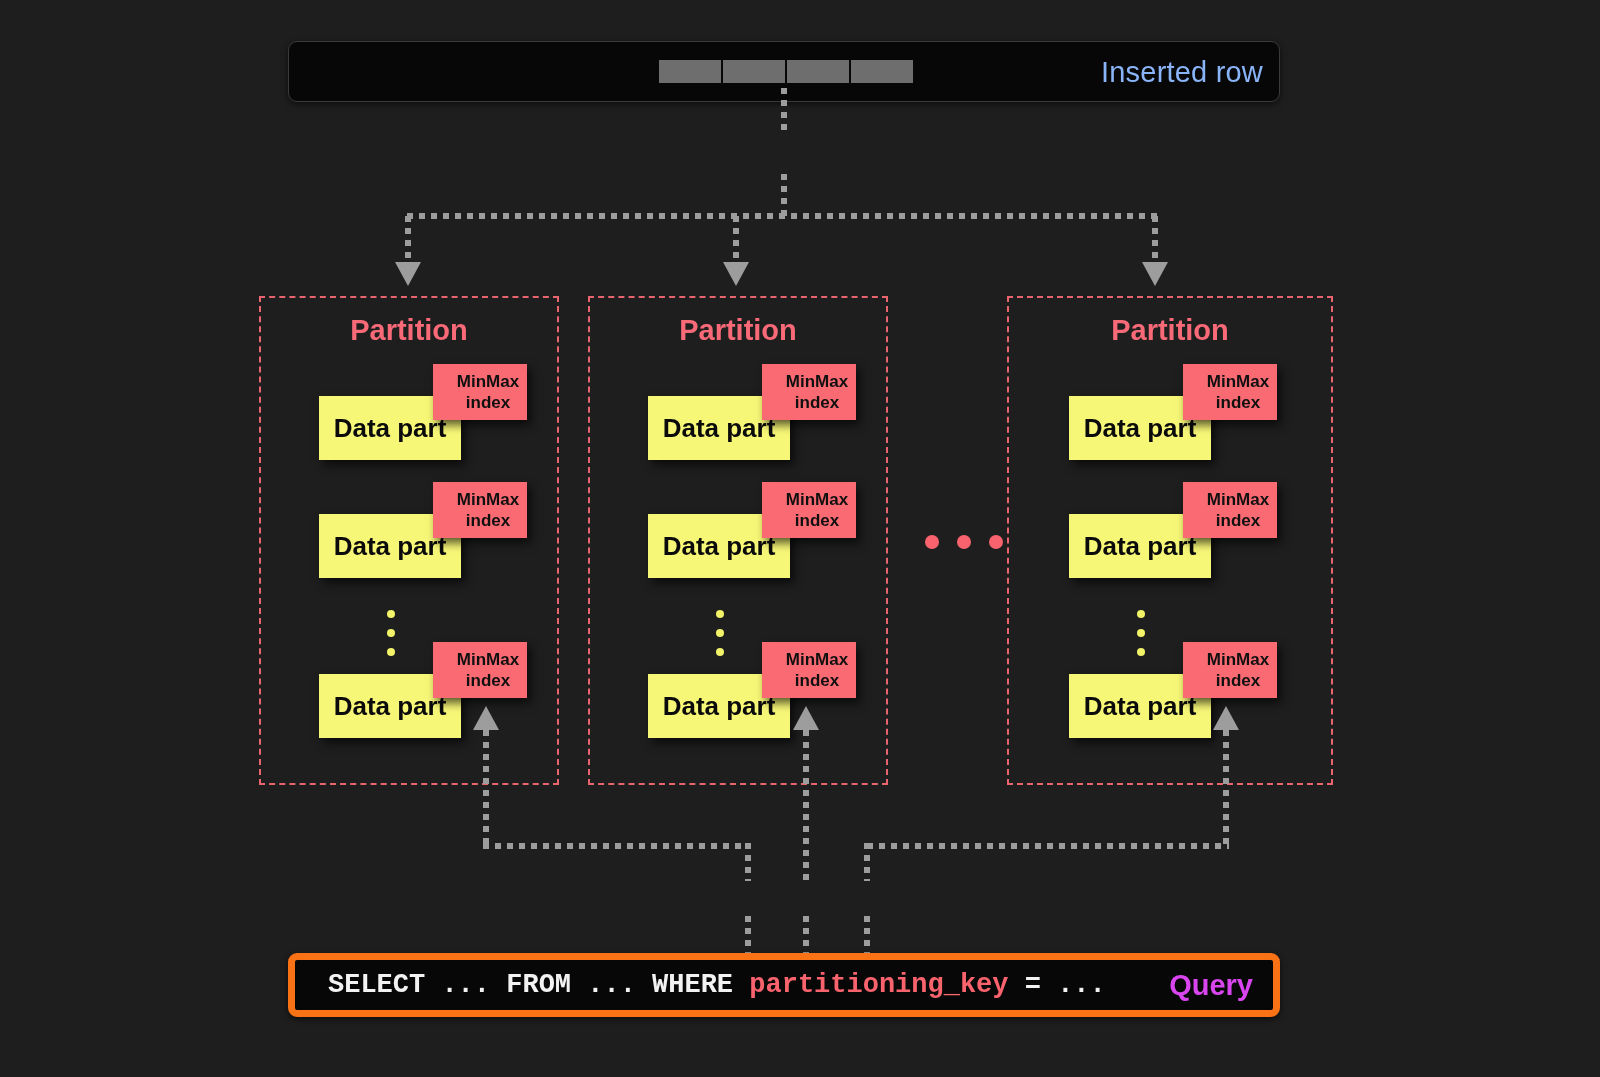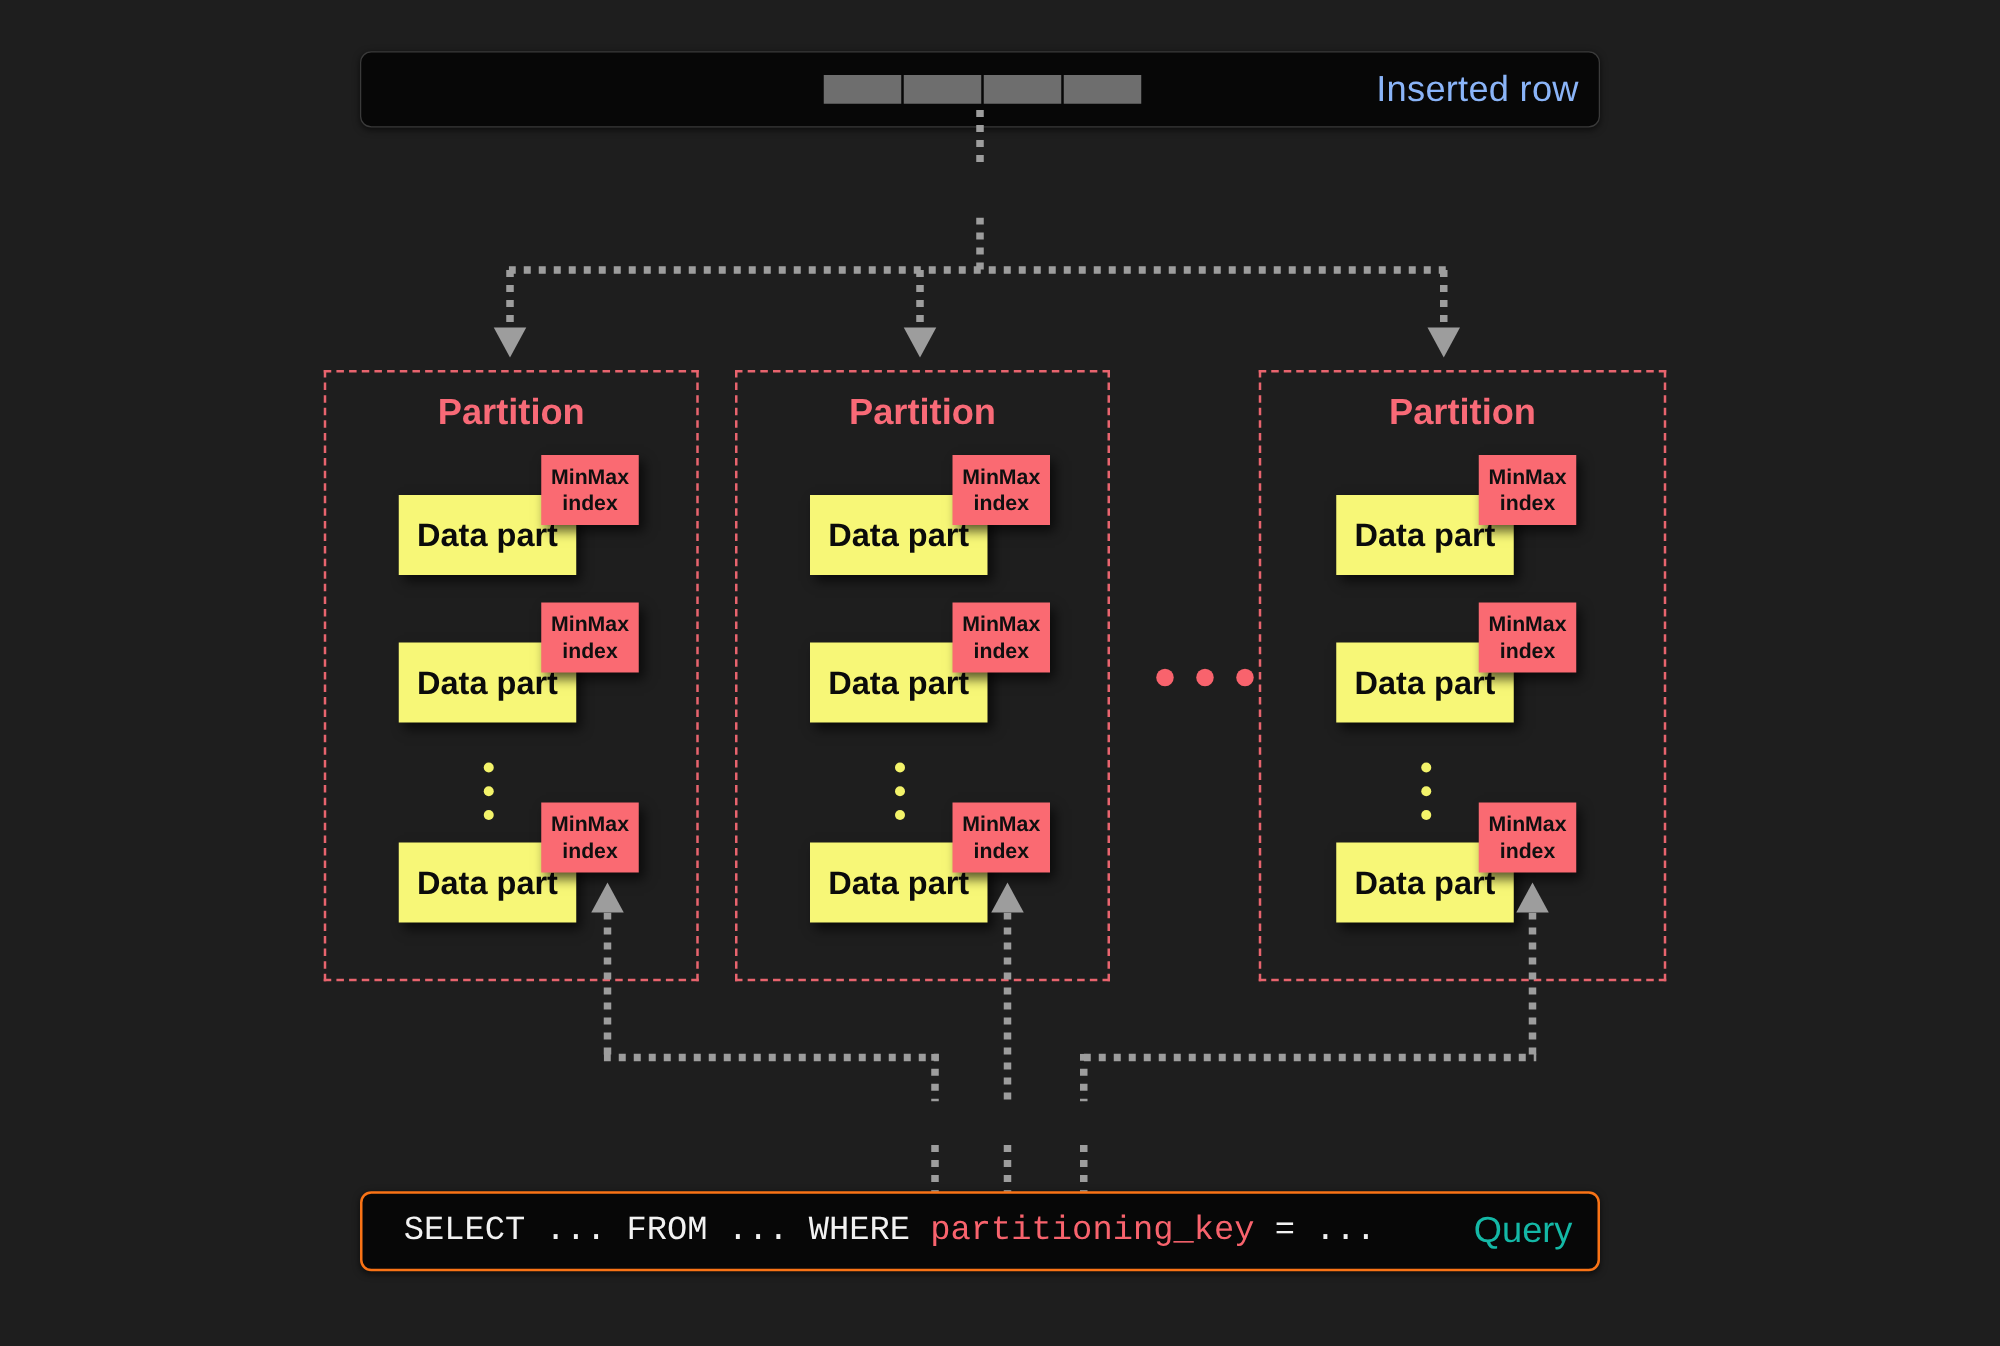--- a/index.html
+++ b/index.html
@@ -148,20 +148,21 @@
     height: 56px;
     background: #fa6a72;
     color: #101010;
     font-size: 17px;
     line-height: 21px;
     text-align: center;
     display: flex;
     align-items: center;
     justify-content: center;
     box-shadow: 4px 5px 9px rgba(0,0,0,.65);
+    padding-left: 16px;
   }
   .vdots-yellow {
     position: absolute;
     left: 126px;
     display: flex;
     flex-direction: column;
     gap: 11px;
   }
   .vdots-yellow i {
     width: 8px; height: 8px;
@@ -182,42 +183,43 @@
   }
 
   
   .querybar {
     position: absolute;
     left: 288px;
     top: 953px;
     width: 992px;
     height: 64px;
     background: #070707;
-    border: 2px solid #f97316;
+    border: 7px solid #f97316;
     border-radius: 9px;
     box-sizing: border-box;
     box-shadow: 0 2px 6px rgba(0,0,0,.6);
+    font-weight: bold;
   }
   .query-text {
     position: absolute;
     left: 33px;
     top: 50%;
     transform: translateY(-50%);
     font-family: "Liberation Mono", "DejaVu Sans Mono", monospace;
     font-size: 27px;
     color: #f2f2f2;
     white-space: pre;
   }
   .query-text .key { color: #f8636d; }
   .query-label {
     position: absolute;
     right: 20px;
     top: 50%;
     transform: translateY(-50%);
-    color: #14b8a6;
+    color: #d946ef;
     font-size: 29px;
   }
 </style>
 </head>
 <body>
 
 <div id="stage">
 
   <div class="topbar">
     <div class="rowcells">

